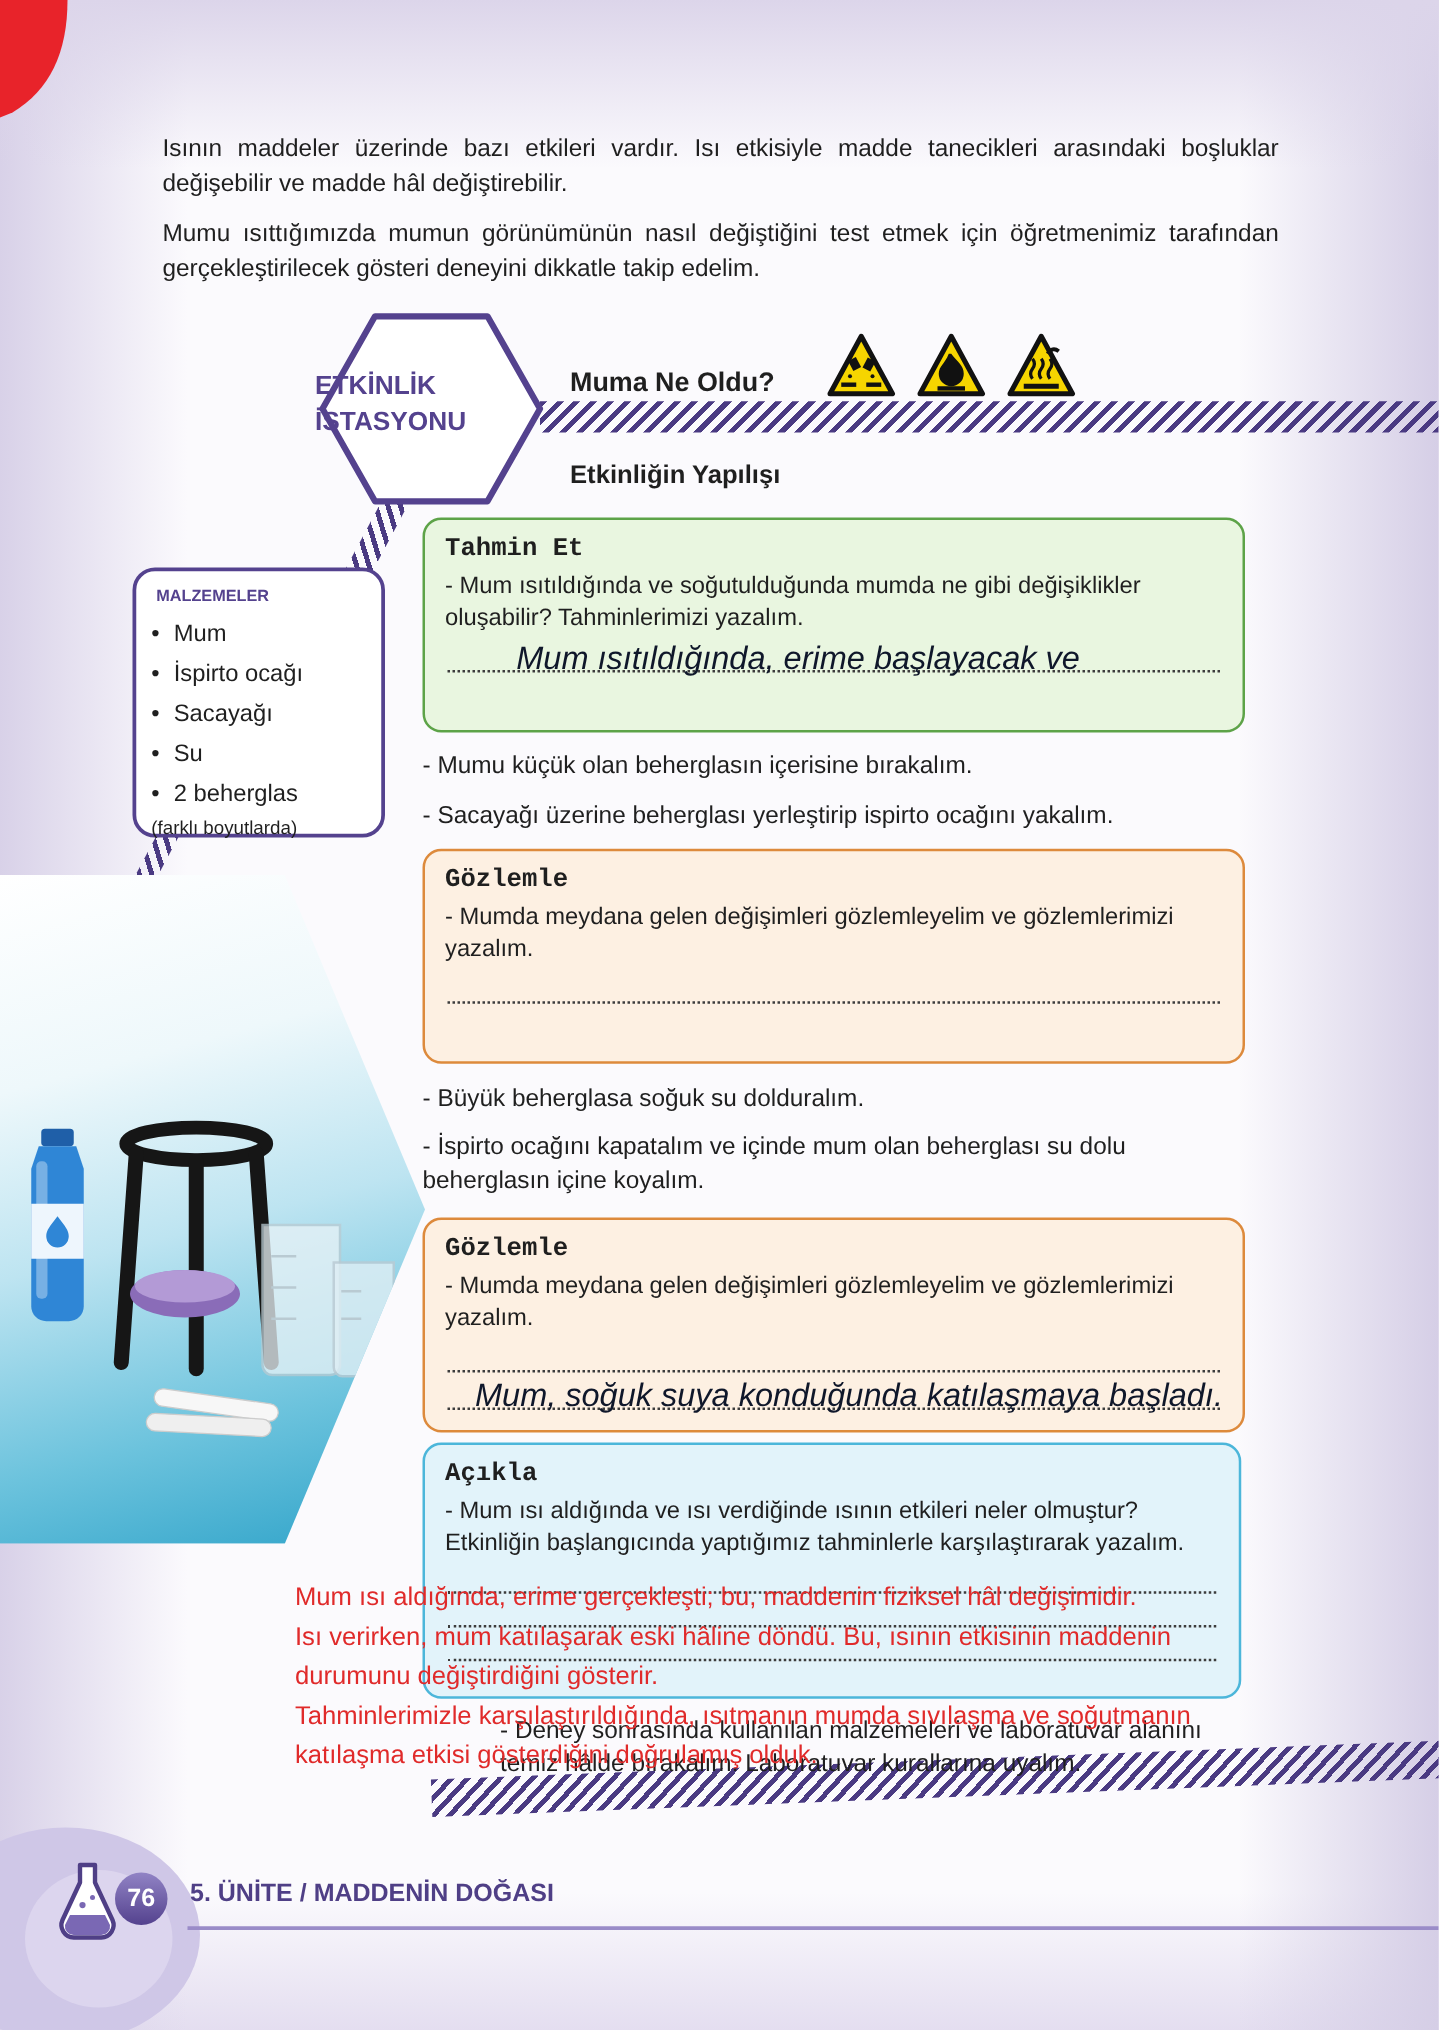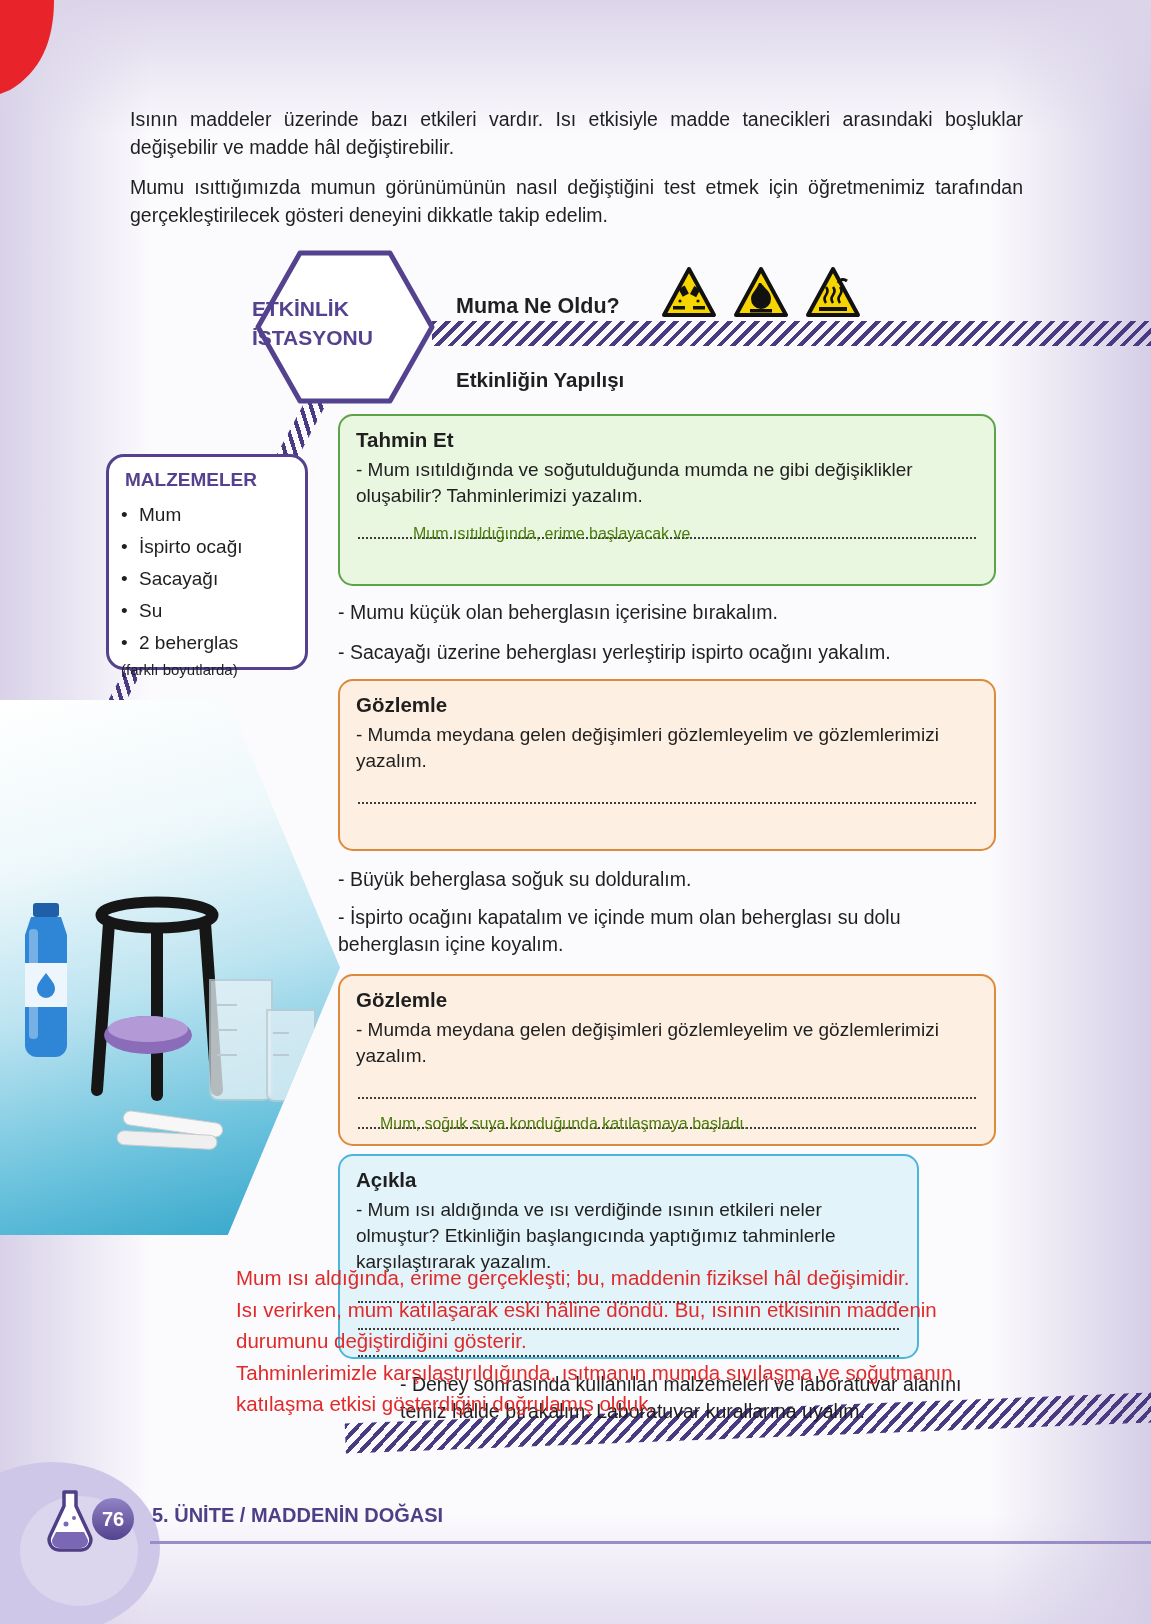--- a/index.html
+++ b/index.html
@@ -18,34 +18,34 @@
   .para { font-size:19.5px; line-height:1.42; text-align:justify; }
   .step { font-size:19.5px; line-height:1.38; }
   .hatch {
     background:repeating-linear-gradient(135deg, #4a3a82 0 4px, rgba(0,0,0,0) 4px 9.5px);
   }
   
   .box { border-radius:15px; padding:10px 16px 6px; }
   .box.green  { background:#e9f6e0; border:2.5px solid #5da348; }
   .box.orange { background:#fdf0e2; border:2.5px solid #dd8a3c; }
   .box.blue   { background:#e2f3fa; border:2.5px solid #4cb6da; }
-  .box-title { font-weight:bold; font-size:20.5px; margin:2px 0 5px; }
+  .box-title { font-weight:bold; font-size:20.5px; margin:2px 0 5px;font-family:Liberation Mono, monospace; }
   .box-body  { font-size:19px; line-height:1.38; }
   .dotline { position:relative; height:30px; border-bottom:2.5px dotted #3c3c3c; margin:0 2px; }
   .dotline.short { height:27px; }
   .red-answer {
-    position:absolute; bottom:-6px; color:#4d7c0f; font-size:16px; white-space:nowrap;
+    position:absolute; bottom:-6px; color:#0f172a; font-size:26px; white-space:nowrap;font-style:italic;
   }
   .red-line { color:#e02a2a; font-size:20.5px; line-height:31.5px; white-space:nowrap; }
   
   .hex-label { position:absolute; width:100%; top:46px; 
     color:#54428e; font-weight:bold; font-size:21px; line-height:29px; }
   
   .mat-box { background:#ffffff; border:3px solid #54428e; border-radius:18px; padding:10px 12px; }
-  .mat-head { color:#54428e; font-weight:bold; font-size:19px; margin:2px 0 8px 4px; }
+  .mat-head { color:#54428e; font-weight:bold; font-size:13px; margin:2px 0 8px 4px; }
   .mat-item { font-size:19px; line-height:1.68; display:flex; }
   .mat-item .bullet { width:18px; }
   .mat-note { font-size:15px; line-height:1.4; }
   
   .illus {
     clip-path:polygon(0 0, 67% 0, 100% 50%, 67% 100%, 0 100%);
     background:linear-gradient(165deg, #ffffff 0%, #eef8fb 28%, #bde4f1 52%, #6cc3dd 78%, #2fa3c9 100%);
   }
   
   .page-badge {
@@ -159,21 +159,21 @@
 
   <div class="abs box orange" style="left:338px;top:974px;width:658px;height:172px;z-index:2">
     <div class="box-title">Gözlemle</div>
     <div class="box-body">- Mumda meydana gelen değişimleri gözlemleyelim ve gözlemlerimizi yazalım.</div>
     <div class="dotline"></div>
     <div class="dotline">
       <span class="red-answer" style="left:22px">Mum, soğuk suya konduğunda katılaşmaya başladı.</span>
     </div>
   </div>
 
-  <div class="abs box blue" style="left:338px;top:1154px;width:581px;height:205px;z-index:2">
+  <div class="abs box blue" style="left:338px;top:1154px;width:655px;height:205px;z-index:2">
     <div class="box-title">Açıkla</div>
     <div class="box-body">- Mum ısı aldığında ve ısı verdiğinde ısının etkileri neler olmuştur? Etkinliğin başlangıcında yaptığımız tahminlerle karşılaştırarak yazalım.</div>
     <div class="dotline short"></div>
     <div class="dotline short"></div>
     <div class="dotline short"></div>
   </div>
 
   <div class="abs" style="left:236px;top:1262px;width:920px;z-index:5">
     <div class="red-line">Mum ısı aldığında, erime gerçekleşti; bu, maddenin fiziksel hâl değişimidir.</div>
     <div class="red-line">Isı verirken, mum katılaşarak eski hâline döndü. Bu, ısının etkisinin maddenin</div>

